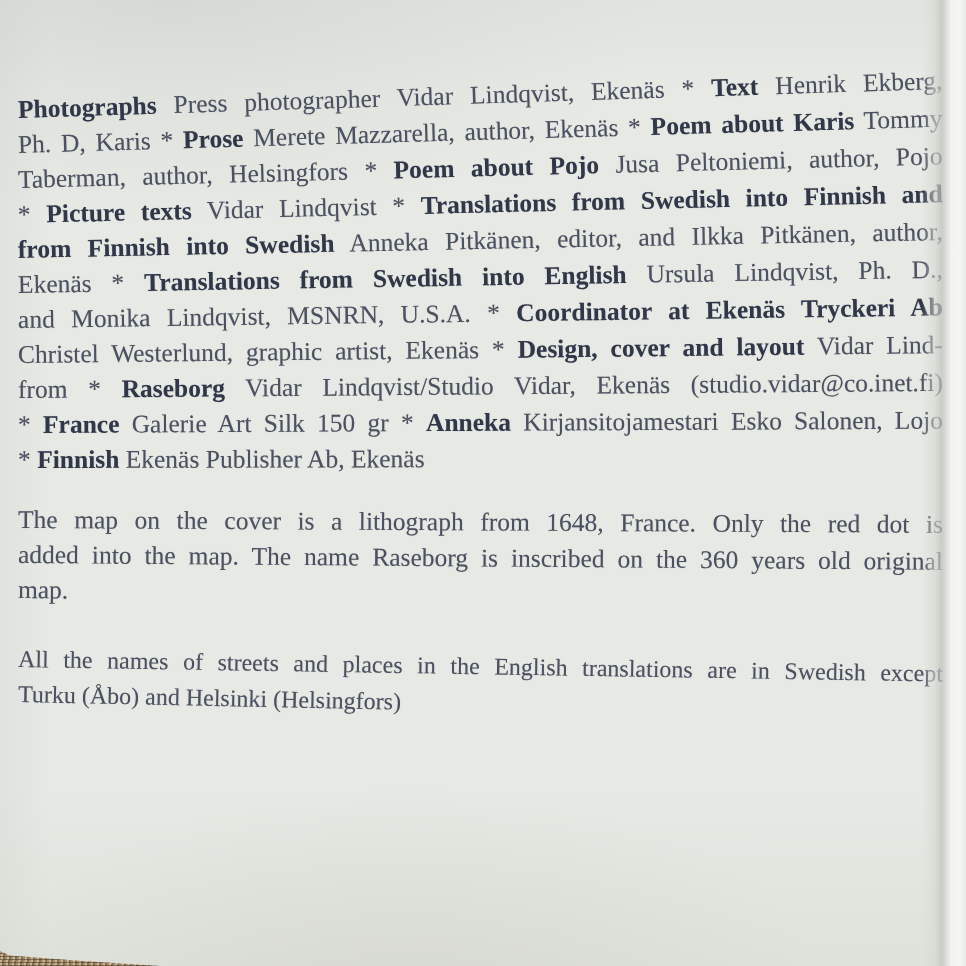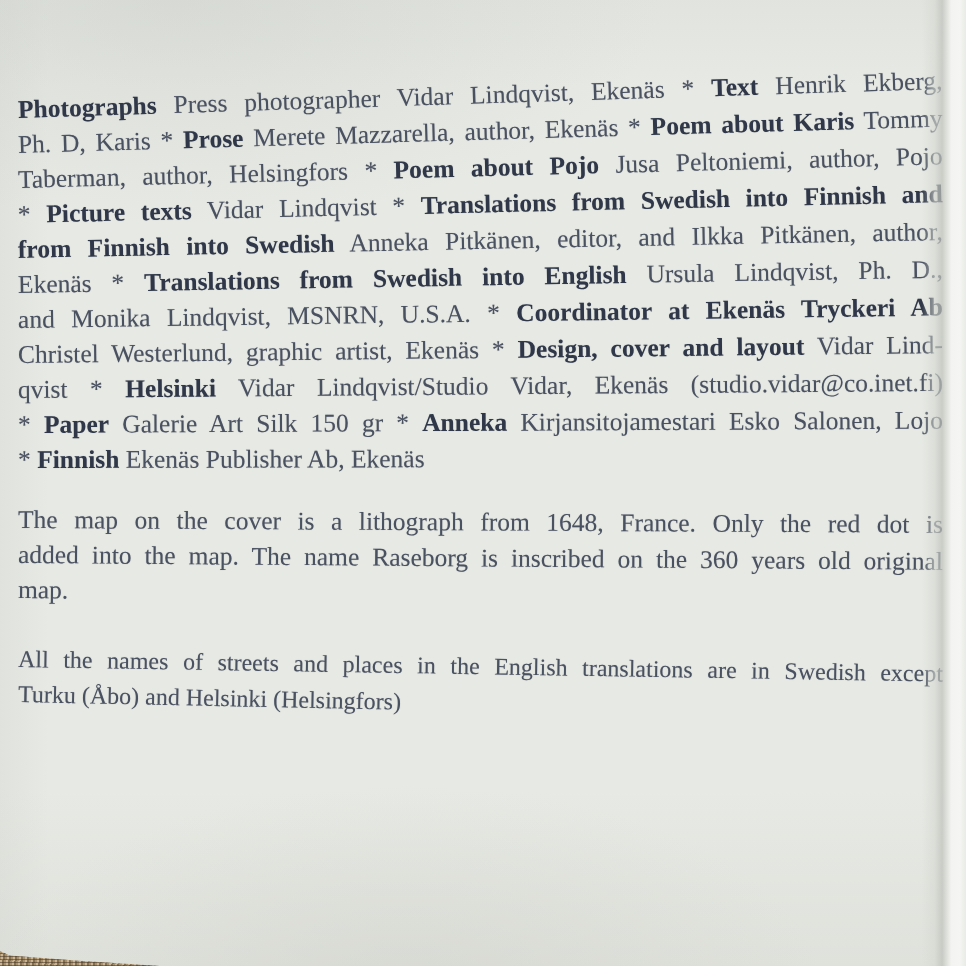--- a/index.html
+++ b/index.html
@@ -69,22 +69,22 @@
     <div class="sheet">
       <div class="para" id="p-credits">
           <div class="line jl" style="transform: rotate(-1.8deg);"><span class="b">Photographs</span><span> Press photographer Vidar Lindqvist, Ekenäs * </span><span class="b">Text</span><span> Henrik Ekberg,</span></div>
           <div class="line jl" style="transform: rotate(-1.63deg);"><span>Ph. D, Karis * </span><span class="b">Prose</span><span> Merete Mazzarella, author, Ekenäs * </span><span class="b">Poem about Karis</span><span> Tommy</span></div>
           <div class="line jl" style="transform: rotate(-1.46deg);"><span>Taberman, author, Helsingfors * </span><span class="b">Poem about Pojo</span><span> Jusa Peltoniemi, author, Pojo</span></div>
           <div class="line jl" style="transform: rotate(-1.29deg);"><span>* </span><span class="b">Picture texts</span><span> Vidar Lindqvist * </span><span class="b">Translations from Swedish into Finnish and</span></div>
           <div class="line jl" style="transform: rotate(-1.12deg);"><span class="b">from Finnish into Swedish</span><span> Anneka Pitkänen, editor, and Ilkka Pitkänen, author,</span></div>
           <div class="line jl" style="transform: rotate(-0.95deg);"><span>Ekenäs * </span><span class="b">Translations from Swedish into English</span><span> Ursula Lindqvist, Ph. D.,</span></div>
           <div class="line jl" style="transform: rotate(-0.78deg);"><span>and Monika Lindqvist, MSNRN, U.S.A. * </span><span class="b">Coordinator at Ekenäs Tryckeri Ab</span></div>
           <div class="line jl" style="transform: rotate(-0.61deg);"><span>Christel Westerlund, graphic artist, Ekenäs * </span><span class="b">Design, cover and layout</span><span> Vidar Lind-</span></div>
-          <div class="line jl" style="transform: rotate(-0.44deg);"><span>qvist * </span><span class="b">Helsinki</span><span> Vidar Lindqvist/Studio Vidar, Ekenäs (studio.vidar@co.inet.fi)</span></div>
-          <div class="line jl" style="transform: rotate(-0.27deg);"><span>* </span><span class="b">Paper</span><span> Galerie Art Silk 150 gr * </span><span class="b">Anneka</span><span> Kirjansitojamestari Esko Salonen, Lojo</span></div>
+          <div class="line jl" style="transform: rotate(-0.44deg);"><span>from * </span><span class="b">Raseborg</span><span> Vidar Lindqvist/Studio Vidar, Ekenäs (studio.vidar@co.inet.fi)</span></div>
+          <div class="line jl" style="transform: rotate(-0.27deg);"><span>* </span><span class="b">France</span><span> Galerie Art Silk 150 gr * </span><span class="b">Anneka</span><span> Kirjansitojamestari Esko Salonen, Lojo</span></div>
           <div class="line nl" style="transform: rotate(-0.0999999deg);"><span>* </span><span class="b">Finnish</span><span> Ekenäs Publisher Ab, Ekenäs</span></div>
         </div>
       <div class="para" id="p-map">
           <div class="line jl" style="transform: rotate(0.3deg);"><span>The map on the cover is a lithograph from 1648, France. Only the red dot is</span></div>
           <div class="line jl" style="transform: rotate(0.42deg);"><span>added into the map. The name Raseborg is inscribed on the 360 years old original</span></div>
           <div class="line nl" style="transform: rotate(0.54deg);"><span>map.</span></div>
         </div>
       <div class="para" id="p-names">
           <div class="line jl" style="transform: rotate(0.9deg);"><span>All the names of streets and places in the English translations are in Swedish except</span></div>
           <div class="line nl" style="transform: rotate(1.15deg);"><span>Turku (Åbo) and Helsinki (Helsingfors)</span></div>

